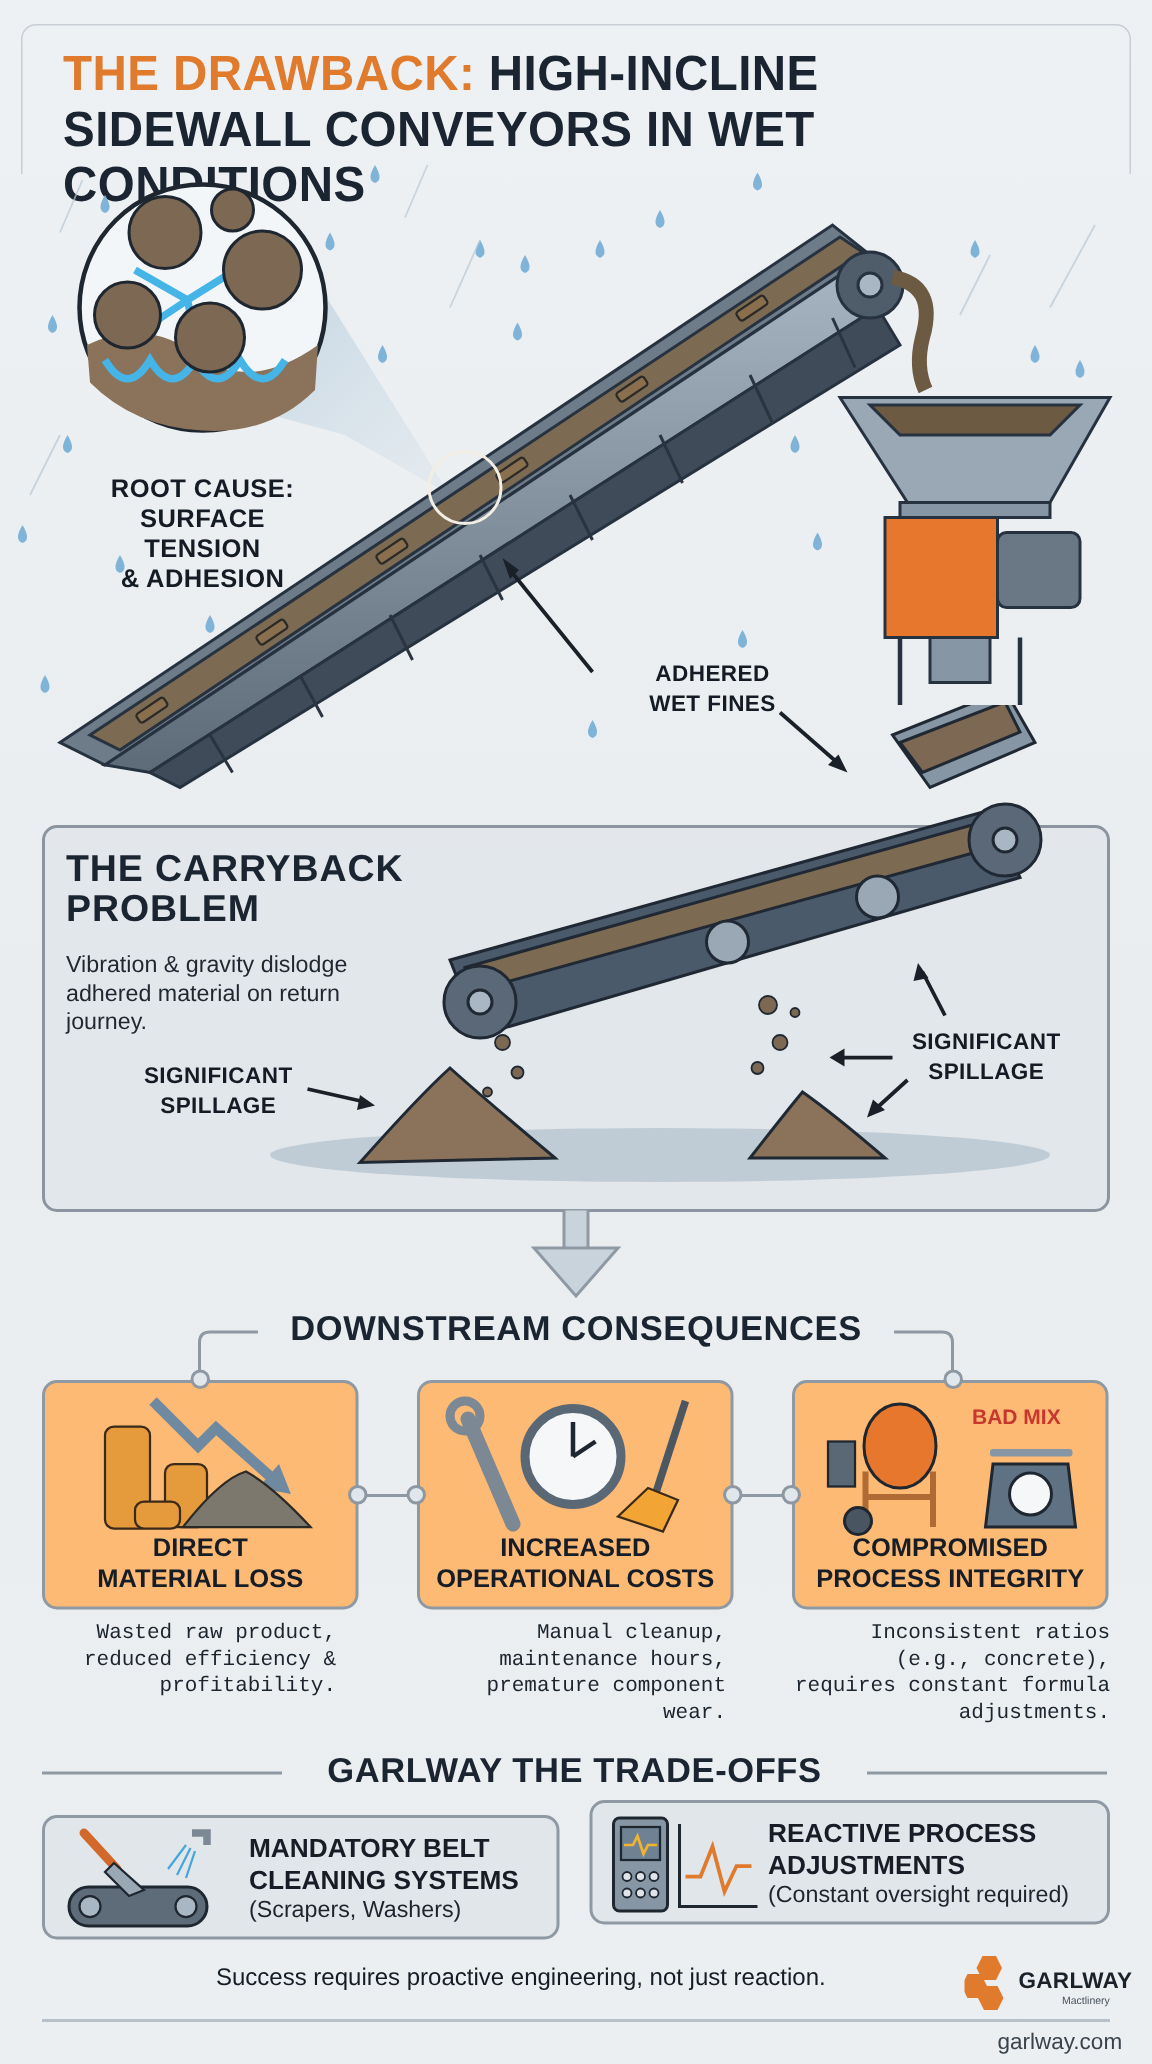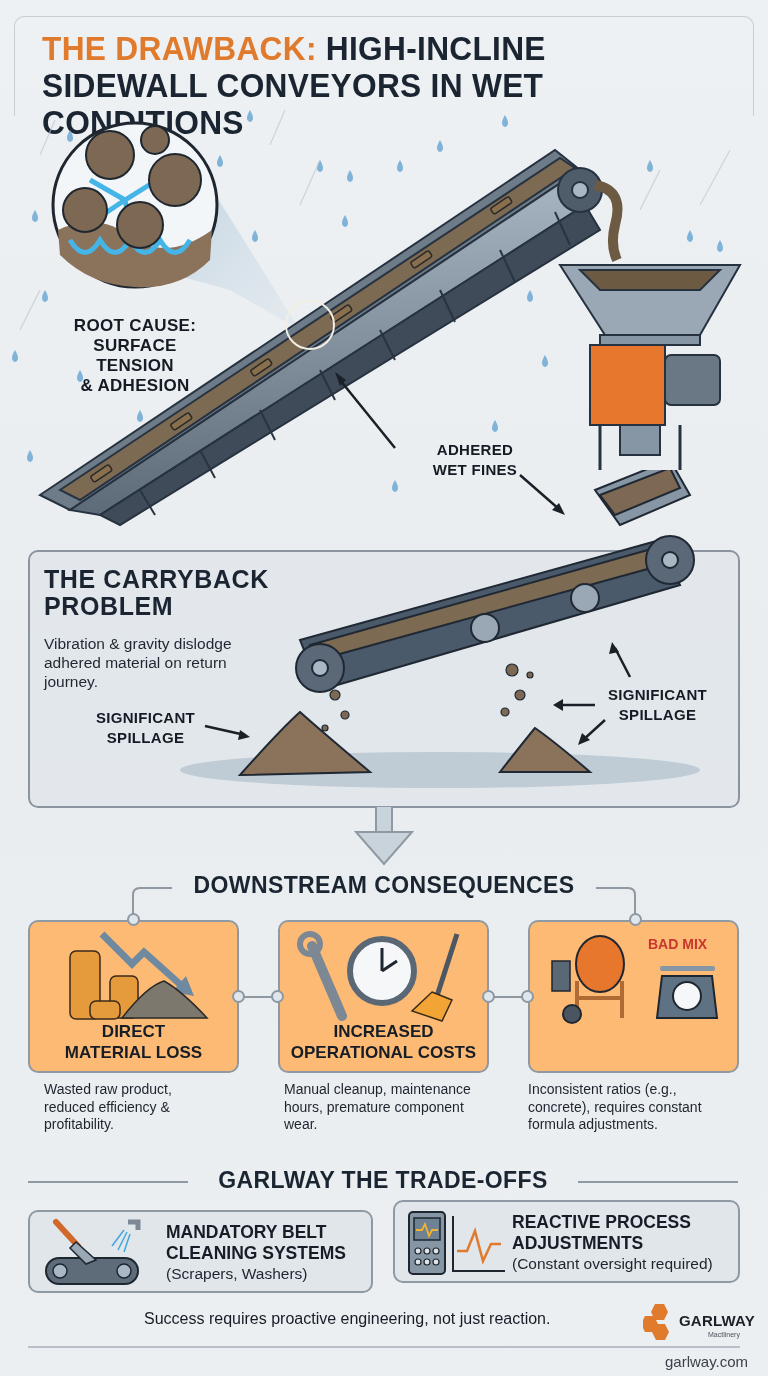--- a/index.html
+++ b/index.html
@@ -10,21 +10,21 @@
 .title{left:42px;top:30px;width:700px;font-family:"Liberation Sans",sans-serif;font-weight:700;font-size:33px;line-height:37px;letter-spacing:0.3px;color:#1b2532;transform:scaleX(0.96);transform-origin:left}
 .title .accent{color:#e07a2c}
 .hero{left:0;top:100px;width:768px;height:440px}
 .label{font-family:"Liberation Sans",sans-serif;font-weight:700;color:#141b24;text-align:center;letter-spacing:0.3px}
 .carry-box{left:28px;top:550px;width:712px;height:258px;border:2px solid #8c959f;border-radius:10px;background:rgba(220,226,232,0.55)}
 .carry-title{left:44px;top:566px;font-family:"Liberation Sans",sans-serif;font-weight:800;font-size:25px;line-height:27px;color:#1b2532;letter-spacing:0.6px}
 .carry-desc{left:44px;top:634px;width:230px;font-family:"Liberation Sans",sans-serif;font-size:15.5px;line-height:19px;color:#1f2731}
 .section-h{font-family:"Liberation Sans",sans-serif;font-weight:700;font-size:23px;color:#1b2532;letter-spacing:0.4px;text-align:center}
 .card{border:2px solid #8f99a3;border-radius:10px;background:#fdba74}
 .card-title{font-family:"Liberation Sans",sans-serif;font-weight:700;font-size:17px;line-height:21px;color:#161d26;text-align:center;position:absolute;left:0;right:0;bottom:8px}
-.card-desc{font-family:Liberation Sans, sans-serif;font-size:14px;line-height:17.5px;color:#1c242e;text-align:left}
+.card-desc{font-family:Liberation Mono, monospace;font-size:14px;line-height:17.5px;color:#1c242e;text-align:right}
 .node{width:13px;height:13px;border:2px solid #8e98a2;border-radius:50%;background:#dfe6ec}
 .trade{border:2px solid #8f99a3;border-radius:10px;background:#e1e6eb}
 .trade-title{font-family:"Liberation Sans",sans-serif;font-weight:700;font-size:17.5px;line-height:21px;color:#161d26}
 .trade-sub{font-family:"Liberation Sans",sans-serif;font-size:15.5px;line-height:19px;color:#1c242e}
 .footer-text{font-family:"Liberation Sans",sans-serif;font-size:16px;color:#151c25}
 .brand{font-family:"Liberation Sans",sans-serif;font-weight:800;font-size:15px;color:#1a2129;letter-spacing:0.2px}
 .brand-sub{font-family:"Liberation Sans",sans-serif;font-size:7px;color:#4a525b}
 .url{font-family:"Liberation Sans",sans-serif;font-size:15px;color:#3a424b}
 </style>
 </head>
@@ -252,20 +252,24 @@
   <svg width="207" height="100" viewBox="0 0 207 100" style="position:absolute;left:2px;top:4px">
     <rect x="20" y="35" width="18" height="30" fill="#5a6876" stroke="#1e2630" stroke-width="1.5"></rect>
     <ellipse cx="68" cy="38" rx="24" ry="28" fill="#e8772e" stroke="#1e2630" stroke-width="2"></ellipse>
     <path d="M45 55 L45 92 M90 55 L90 92 M45 72 L90 72" stroke="#b06a34" stroke-width="4"></path>
     <circle cx="40" cy="88" r="9" fill="#4a5562" stroke="#1e2630" stroke-width="2"></circle>
     <path d="M130 50 L180 50 L185 92 L125 92 Z" fill="#5f7284" stroke="#1e2630" stroke-width="2"></path>
     <circle cx="155" cy="70" r="14" fill="#f5f7f9" stroke="#1e2630" stroke-width="2"></circle>
     <rect x="128" y="40" width="55" height="5" rx="2" fill="#8796a4"></rect>
   </svg>
   <div class="abs" style="left:118px;top:14px;font-family:'Liberation Sans',sans-serif;font-weight:700;font-size:14px;color:#c8372d;">BAD MIX</div>
+  <div class="card-title">
+    <div>COMPROMISED</div>
+    <div>PROCESS INTEGRITY</div>
+  </div>
 </div>
 
 <div class="abs node" style="left:127px;top:913px"></div>
 <div class="abs node" style="left:629px;top:913px"></div>
 <div class="abs" style="left:240px;top:996px;width:38px;height:2px;background:#8f99a3"></div>
 <div class="abs" style="left:490px;top:996px;width:38px;height:2px;background:#8f99a3"></div>
 <div class="abs node" style="left:232px;top:990px"></div>
 <div class="abs node" style="left:271px;top:990px"></div>
 <div class="abs node" style="left:482px;top:990px"></div>
 <div class="abs node" style="left:521px;top:990px"></div>

